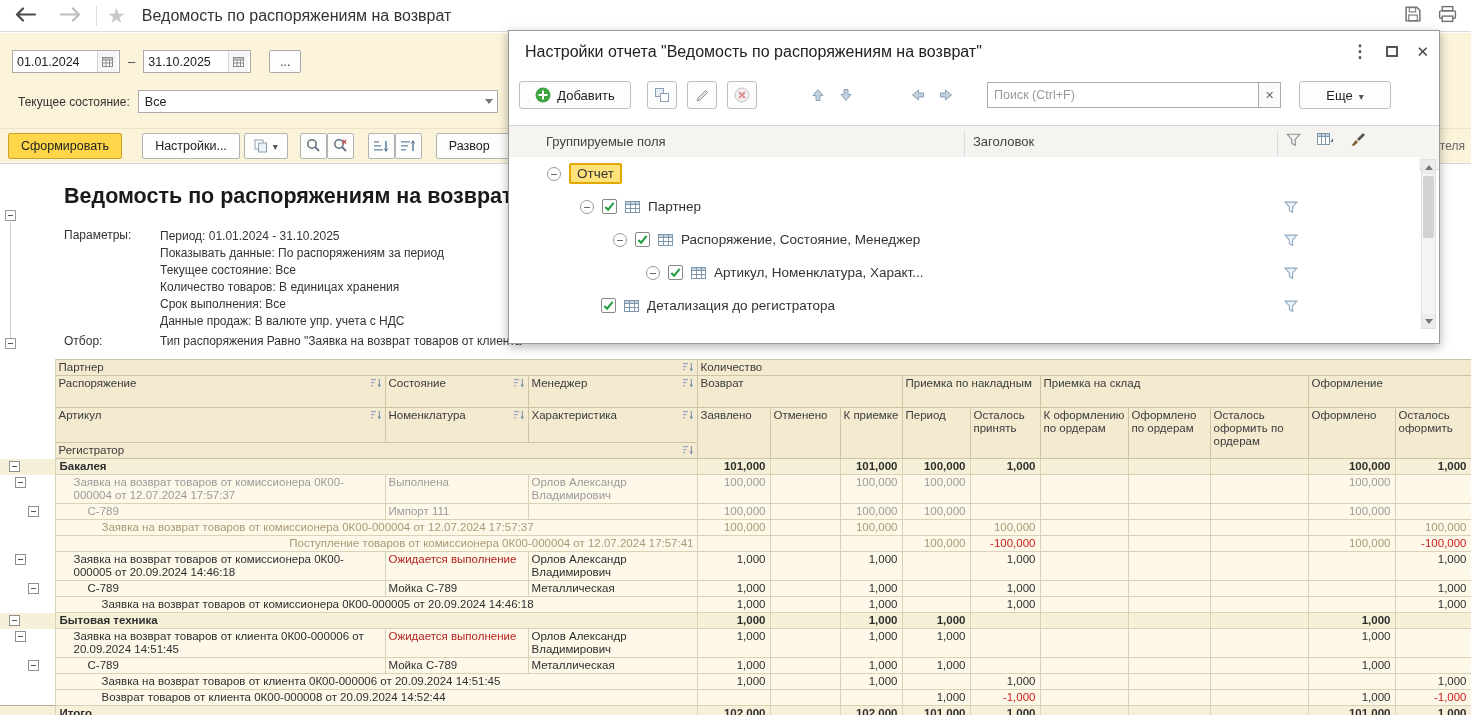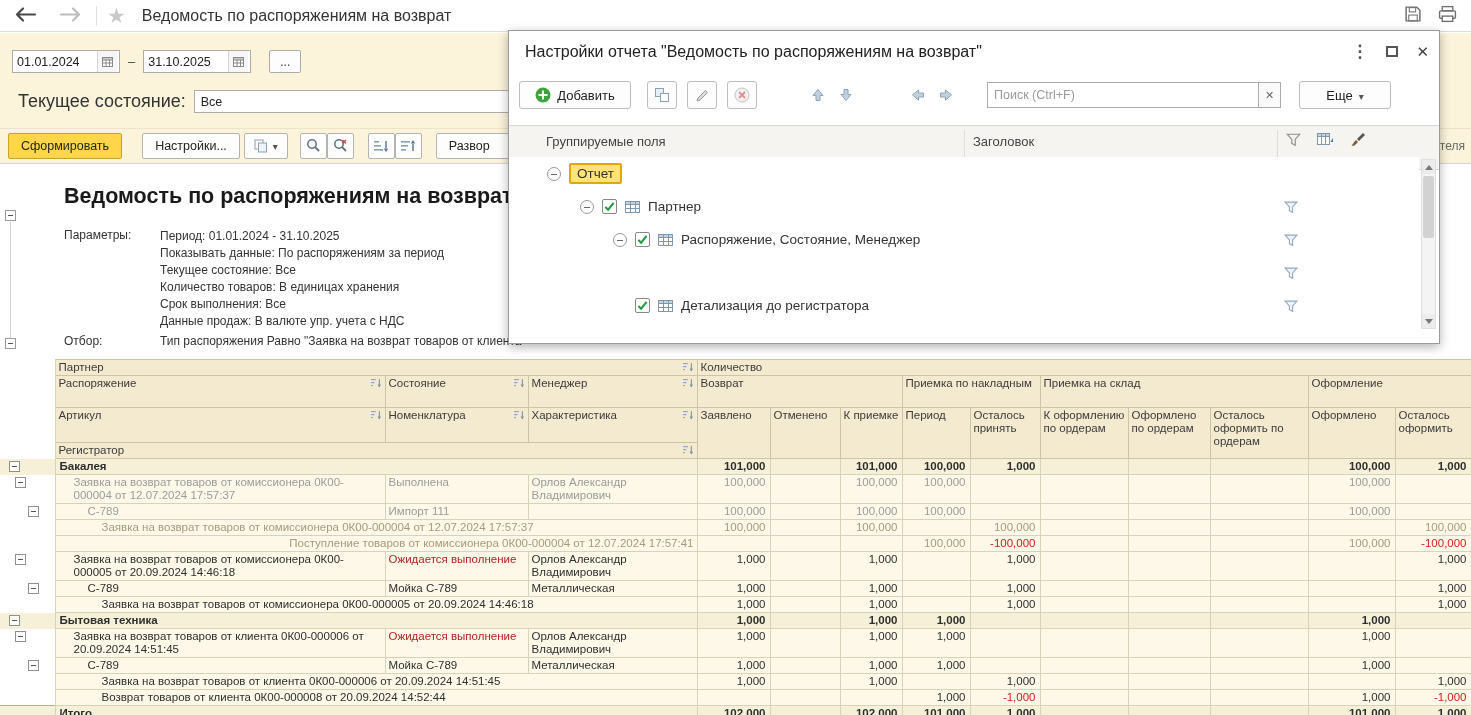--- a/index.html
+++ b/index.html
@@ -18,21 +18,21 @@
 
   
   .filterpanel { position:absolute; top:33px; left:0; right:0; height:130px; background:var(--panel-yellow,#fbf3da); }
   .date-row { position:absolute; top:17px; left:12px; display:flex; align-items:center; }
   .datefield { display:flex; align-items:center; background:#fff; border:1px solid #ababab; height:23px; width:108px; }
   .datefield input { border:none; outline:none; width:84px; height:21px; padding:0 4px; font-size:12.5px; font-family:"Liberation Sans",sans-serif; color:#222; background:#fff; }
   .calbtn { width:20px; height:21px; border:none; border-left:1px solid #d5d5d5; background:#f6f6f6; cursor:pointer; display:flex; align-items:center; justify-content:center; }
   .dash { margin:0 8px; color:#444; font-size:13px; }
   .dotsbtn { margin-left:18px; width:32px; height:23px; border:1px solid #ababab; background:#fdfdfd; border-radius:2px; font-size:12px; color:#333; cursor:pointer; }
   .state-row { position:absolute; top:57px; left:18px; display:flex; align-items:center; }
-  .state-label { font-size:18px; color:#333; }
+  .state-label { font-size:12px; color:#333; }
   .selectbox { position:relative; margin-left:8px; width:360px; height:23px; background:#fff; border:1px solid #ababab; font-size:12.5px; color:#222; display:flex; align-items:center; padding:0 4px 0 6px; cursor:pointer; }
   .selectbox .sel-caret { position:absolute; right:4px; top:8px; width:0; height:0; border-left:4px solid transparent; border-right:4px solid transparent; border-top:5px solid #777; }
   .actions-row { position:absolute; top:95px; left:0; right:0; height:34px; border-top:1px solid #eee3c8; display:flex; align-items:center; padding-left:8px; }
   .btn { height:26px; border:1px solid #b3b3b3; background:#fdfdfb; border-radius:2px; font-size:12.5px; color:#222; cursor:pointer; padding:0 12px; font-family:"Liberation Sans",sans-serif; display:inline-flex; align-items:center; justify-content:center; gap:5px; }
   .btn-primary { background:var(--accent-yellow,#ffd64a); border-color:#c9a227; }
   .btn.sq { width:27px; padding:0; }
   .btn .caret, .dbtn .caret { display:inline-block; }
   .caret::before { content:"▾"; font-size:10px; color:#555; }
   .frag { position:absolute; right:6px; top:10px; font-size:12px; color:#666; }
 
@@ -705,26 +705,44 @@
                 <line x1="0.5" y1="7.5" x2="14.5" y2="7.5" stroke="#7e97ad"></line>
               </svg>
             </span>
             <span class="tlabel">Распоряжение, Состояние, Менеджер</span>
           </div>
           <span class="tree-funnel"><svg width="14" height="13" viewBox="0 0 13 12">
               <path d="M1 1 H12 L8 5.5 V10.5 L5 9 V5.5 Z" fill="#eef4f9" stroke="#8fa8c0"></path>
             </svg></span>
         </div>
         <div class="tree-row">
+          <div class="tree-left" style="padding-left: 137px;">
+            <span class="texp"></span>
+            <span class="cb">
+              <svg width="11" height="11" viewBox="0 0 12 12">
+                <polyline points="1.5,6.5 4.5,9.5 10.5,2" fill="none" stroke="#1f9d3f" stroke-width="2.2"></polyline>
+              </svg>
+            </span>
+            <span class="gicon">
+              <svg width="15" height="12" viewBox="0 0 15 12">
+                <rect x="0.5" y="0.5" width="14" height="11" fill="#fff" stroke="#7e97ad"></rect>
+                <rect x="0.5" y="0.5" width="14" height="3" fill="#c5d3e0" stroke="#7e97ad"></rect>
+                <line x1="5.5" y1="0.5" x2="5.5" y2="11.5" stroke="#7e97ad"></line>
+                <line x1="10.5" y1="0.5" x2="10.5" y2="11.5" stroke="#7e97ad"></line>
+                <line x1="0.5" y1="7.5" x2="14.5" y2="7.5" stroke="#7e97ad"></line>
+              </svg>
+            </span>
+            <span class="tlabel">Артикул, Номенклатура, Характ...</span>
+          </div>
           <span class="tree-funnel"><svg width="14" height="13" viewBox="0 0 13 12">
               <path d="M1 1 H12 L8 5.5 V10.5 L5 9 V5.5 Z" fill="#eef4f9" stroke="#8fa8c0"></path>
             </svg></span>
         </div>
         <div class="tree-row">
-          <div class="tree-left" style="padding-left: 104px;">
+          <div class="tree-left" style="padding-left: 70px;">
             <span class="texp-sp"></span>
             <span class="cb">
               <svg width="11" height="11" viewBox="0 0 12 12">
                 <polyline points="1.5,6.5 4.5,9.5 10.5,2" fill="none" stroke="#1f9d3f" stroke-width="2.2"></polyline>
               </svg>
             </span>
             <span class="gicon">
               <svg width="15" height="12" viewBox="0 0 15 12">
                 <rect x="0.5" y="0.5" width="14" height="11" fill="#fff" stroke="#7e97ad"></rect>
                 <rect x="0.5" y="0.5" width="14" height="3" fill="#c5d3e0" stroke="#7e97ad"></rect>

